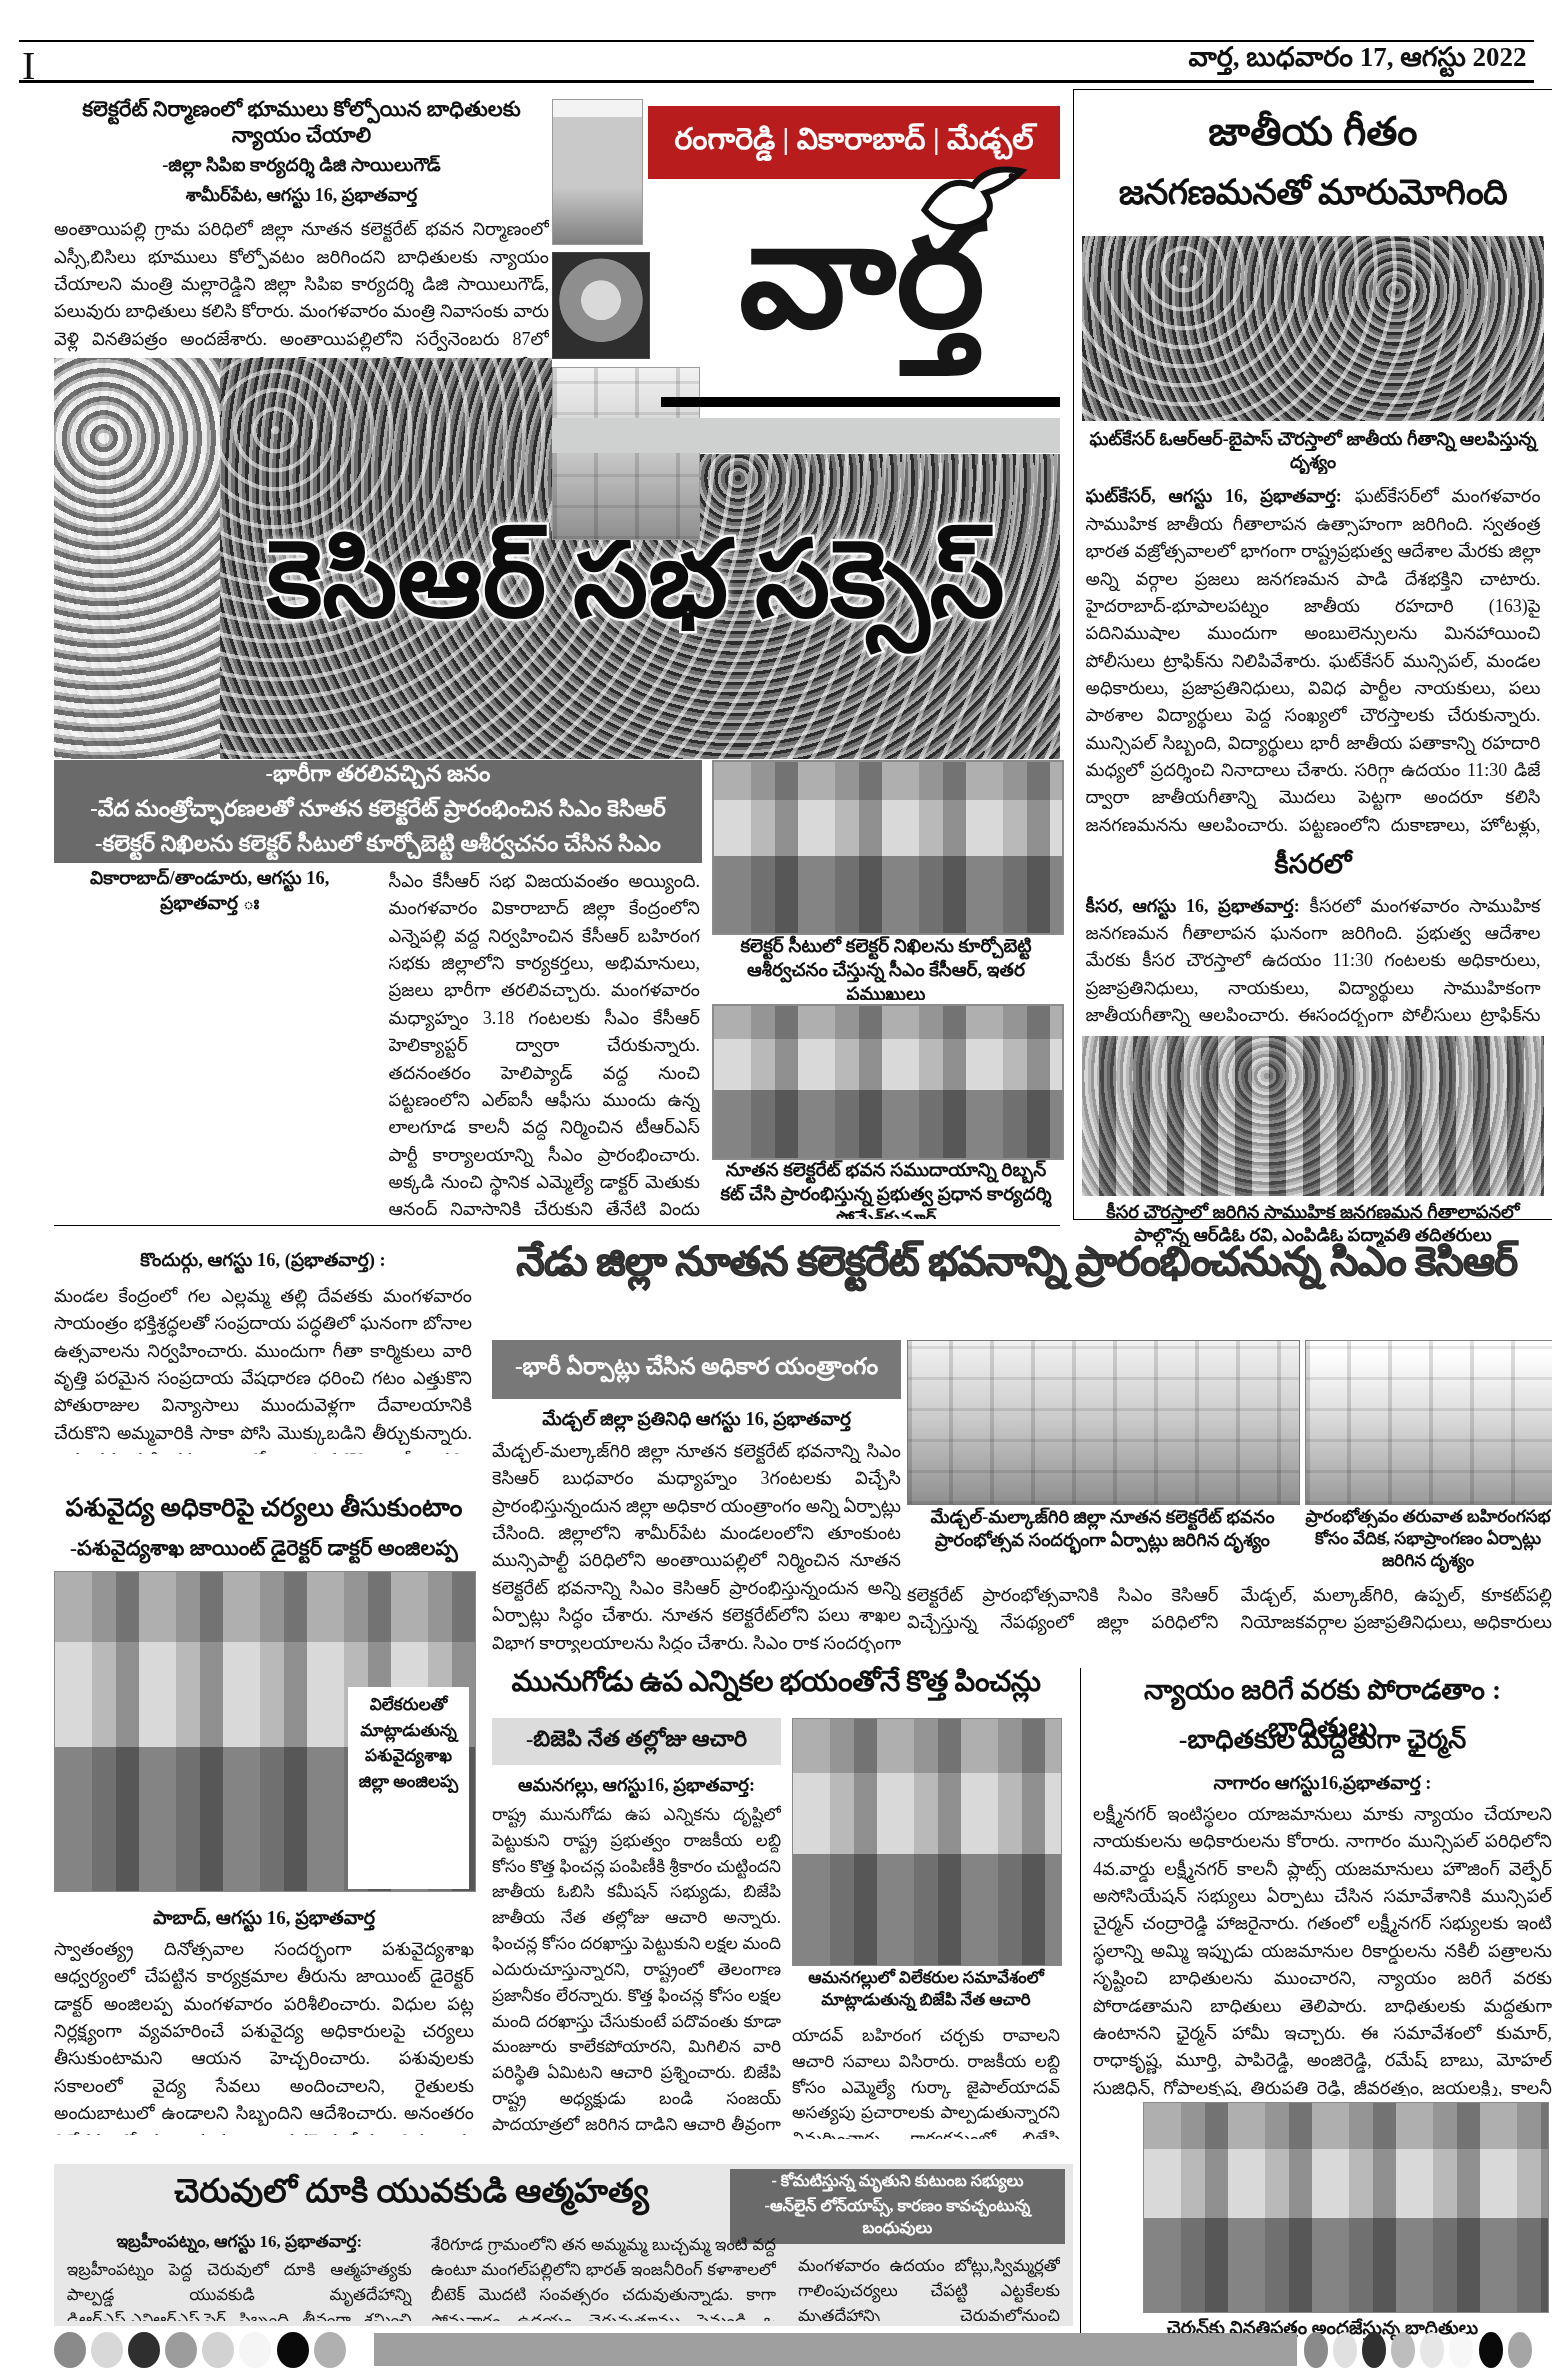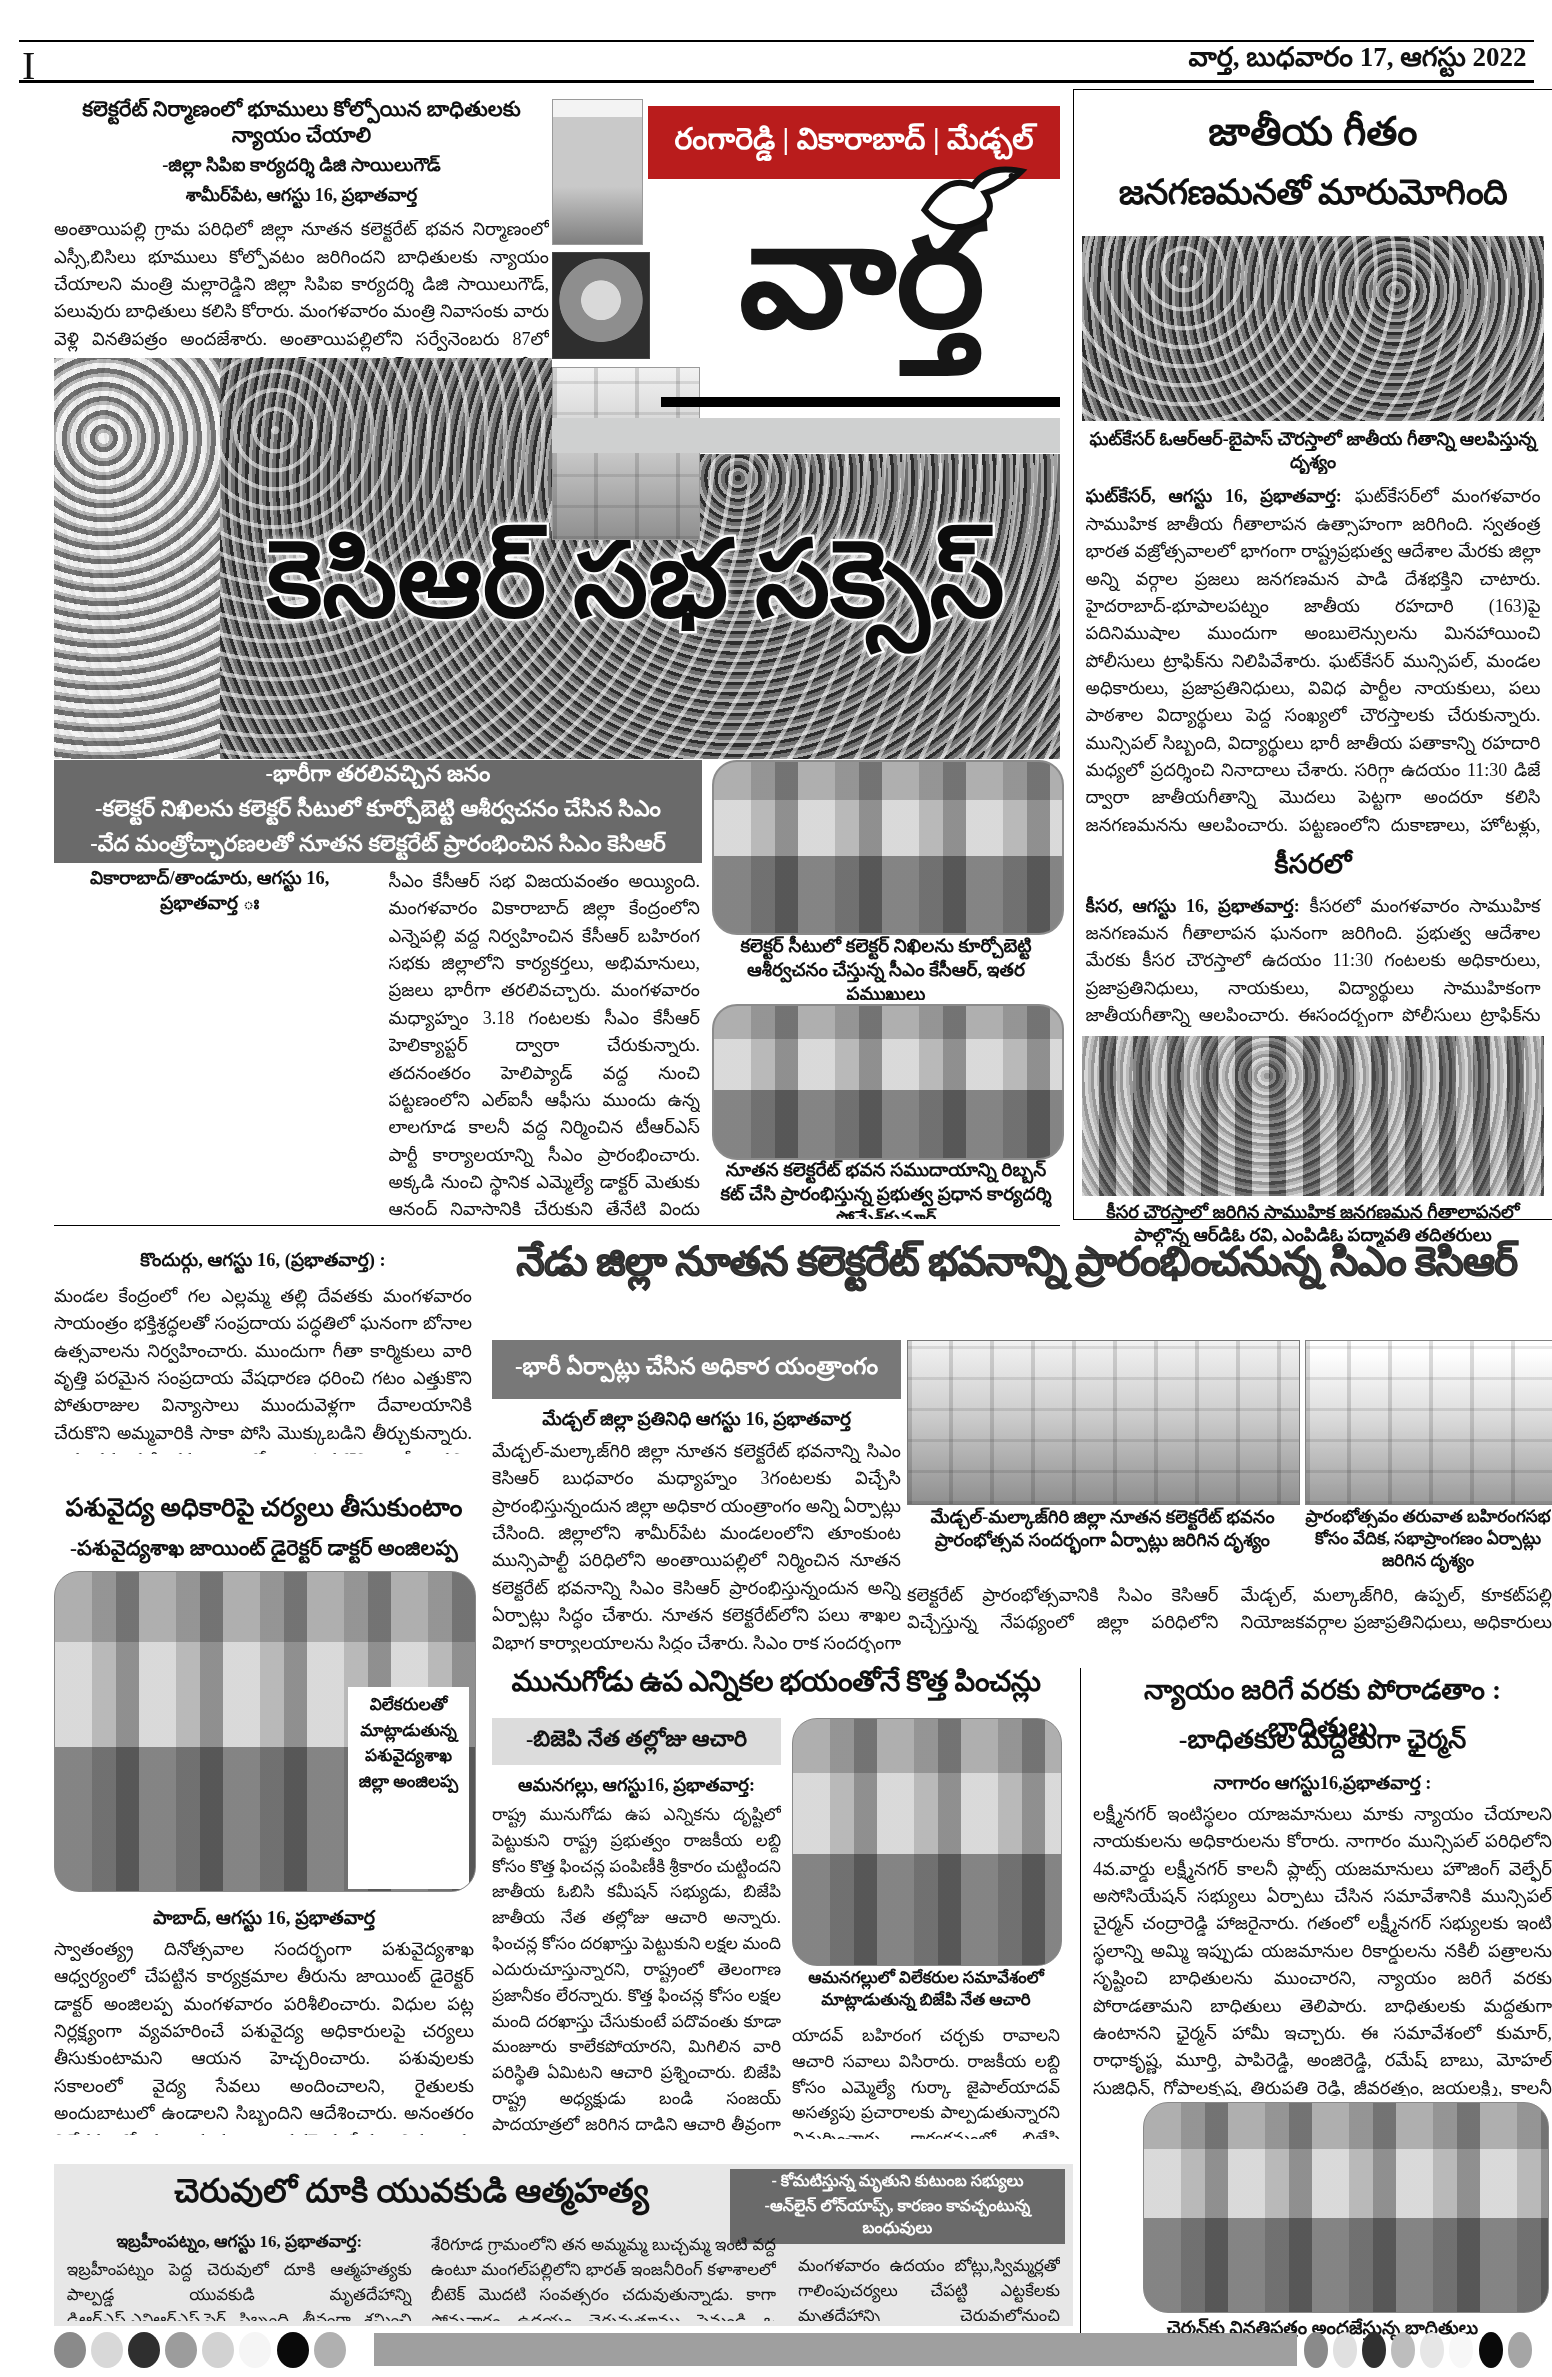--- a/index.html
+++ b/index.html
@@ -16,21 +16,21 @@
     repeating-radial-gradient(circle at 22% 18%, rgba(255,255,255,.55) 0 3.8px, rgba(255,255,255,0) 4.5px 19px),
     repeating-radial-gradient(circle at 68% 30%, #2c2c2c 0 3.2px, #6e6e6e 3.2px 7px, #a8a8a8 7px 10.2px),
     linear-gradient(180deg,#d6d6d6 0%,#8d8d8d 55%,#4f4f4f 100%);}
   .crowd2{background:
     repeating-linear-gradient(90deg, rgba(250,250,250,.5) 0 16.6px, rgba(90,90,90,.5) 16.6px 34px),
     repeating-radial-gradient(circle at 40% 25%, #333 0 3.2px, #777 3.2px 6.4px, #b5b5b5 6.4px 9.6px),
     linear-gradient(180deg,#e2e2e2,#6b6b6b);}
   .people{background:
     repeating-linear-gradient(90deg, #f1f1f1 0 37px, #cdcdcd 37px 61px, #9f9f9f 61px 84px),
     linear-gradient(180deg, #b9b9b9 0 22%, #e6e6e6 22% 55%, #8c8c8c 55% 100%);
-    background-blend-mode:multiply;border-radius:25px;}
+    background-blend-mode:multiply;}
   .building{background:
     repeating-linear-gradient(90deg, rgba(0,0,0,.14) 0 3.8px, rgba(0,0,0,0) 3.8px 41px),
     repeating-linear-gradient(0deg, rgba(0,0,0,.10) 0 3.2px, rgba(0,0,0,0) 3.2px 31px),
     linear-gradient(180deg,#f2f2f2 0%,#cdcdcd 45%,#8f8f8f 100%);}
   .garland{background:
     repeating-radial-gradient(circle at 30% 20%, #fafafa 0 5.7px, #b9b9b9 5.7px 9px, #6d6d6d 9px 14px),
     linear-gradient(120deg,#efefef 0 20%,#9a9a9a 60%,#3f3f3f 100%);}
   .temple{background:
     linear-gradient(180deg,#f3f3f3 0 12%,#c9c9c9 12% 60%,#7f7f7f 100%),
     repeating-linear-gradient(0deg, rgba(0,0,0,.2) 0 5.1px, transparent 5.1px 16.6px);}
@@ -71,22 +71,22 @@
     <svg class="ab" style="left:358px;top:61px;width:121px;height:89px;" viewBox="0 0 100 70">
       <path d="M12,42 Q30,12 52,22 Q64,4 92,10 Q78,24 62,28 Q74,46 50,54 Q28,62 12,42 Z" fill="#ffffff" stroke="#111" stroke-width="5"></path>
       <circle cx="84" cy="14" r="2.5" fill="#111"></circle>
     </svg>
     <div class="ab rule" style="left:109px;top:301px;width:399px;height:9.6px;"></div>
     <div class="ab" style="left:0;top:322px;width:508px;height:35px;background:#cfd0d0;"></div>
   </div>
 
   <div class="ab" style="left:54px;top:760px;width:648px;height:103px;background:#6a6a6a;color:#fff;display:flex;flex-direction:column;justify-content:center;gap:3.8px;">
     <div class="ctr b" style="font-size:22.4px;">-భారీగా తరలివచ్చిన జనం</div>
+    <div class="ctr b" style="font-size:22.4px;">-వేద మంత్రోచ్ఛారణలతో నూతన కలెక్టరేట్ ప్రారంభించిన సిఎం కెసిఆర్</div>
     <div class="ctr b" style="font-size:22.4px;">-కలెక్టర్ నిఖిలను కలెక్టర్ సీటులో కూర్చోబెట్టి ఆశీర్వచనం చేసిన సిఎం</div>
-    <div class="ctr b" style="font-size:22.4px;">-వేద మంత్రోచ్ఛారణలతో నూతన కలెక్టరేట్ ప్రారంభించిన సిఎం కెసిఆర్</div>
   </div>
 
   <div class="ab ph people" style="left:712px;top:760px;width:348px;height:171px;border:2.6px solid #8b8b8b;"></div>
   <div class="ab cap" style="left:712px;top:934px;width:348px;height:66px;font-size:18.5px;">కలెక్టర్ సీటులో కలెక్టర్ నిఖిలను కూర్చోబెట్టి ఆశీర్వచనం చేస్తున్న సీఎం కేసీఆర్, ఇతర ప్రముఖులు</div>
   <div class="ab ph people" style="left:712px;top:1004px;width:348px;height:152px;border:2.6px solid #8b8b8b;"></div>
   <div class="ab cap" style="left:712px;top:1158px;width:348px;height:61px;font-size:18.5px;">నూతన కలెక్టరేట్ భవన సముదాయాన్ని రిబ్బన్ కట్ చేసి ప్రారంభిస్తున్న ప్రభుత్వ ప్రధాన కార్యదర్శి సోమేశ్‌కుమార్</div>
 
   <div class="ab" style="left:54px;top:868px;width:646px;height:350px;column-count:2;column-gap:23px;overflow:hidden;">
     <div class="dl" style="font-size:18.5px;margin-bottom:3.8px;">వికారాబాద్/తాండూరు, ఆగస్టు 16, ప్రభాతవార్త ః</div>
     <div class="jt" style="font-size:18px;">సీఎం కేసీఆర్ సభ విజయవంతం అయ్యింది. మంగళవారం వికారాబాద్ జిల్లా కేంద్రంలోని ఎన్నెపల్లి వద్ద నిర్వహించిన కేసీఆర్ బహిరంగ సభకు జిల్లాలోని కార్యకర్తలు, అభిమానులు, ప్రజలు భారీగా తరలివచ్చారు. మంగళవారం మధ్యాహ్నం 3.18 గంటలకు సీఎం కేసీఆర్ హెలిక్యాప్టర్ ద్వారా చేరుకున్నారు. తదనంతరం హెలిప్యాడ్ వద్ద నుంచి పట్టణంలోని ఎల్ఐసీ ఆఫీసు ముందు ఉన్న లాలగూడ కాలనీ వద్ద నిర్మించిన టీఆర్ఎస్ పార్టీ కార్యాలయాన్ని సీఎం ప్రారంభించారు. అక్కడి నుంచి స్థానిక ఎమ్మెల్యే డాక్టర్ మెతుకు ఆనంద్ నివాసానికి చేరుకుని తేనేటి విందు స్వీకరించారు. ఎమ్మెల్యే ఆనంద్ దంపతులు సీఎం కేసీఆర్‌కు జ్ఞాపికను అందజేశారు. అక్కడి నుంచి నూతనంగా నిర్మించిన కలెక్టర్ కార్యాలయానికి చేరుకున్నారు. ప్రభుత్వ ప్రధాన కార్యదర్శి సోమేశ్‌కుమార్ కలెక్టర్ నిఖిలను కలెక్టర్ సీటులో కూర్చోబెట్టి ఆశీర్వచనం చేశారు. తదనంతరం కలెక్టర్ నిఖిల, ప్రభుత్వ ప్రధాన కార్యదర్శి సోమేశ్ కుమార్ లు సీఎం కేసీఆర్‌ను ఘనంగా సన్మానించి జ్ఞాపికను అందజేశారు. కలెక్టర్ కార్యాలయ ఆవరణలో మెడికల్ కళాశాలకు శంఖుస్థాపన శిలాఫలకాన్ని ప్రారంభించారు. అనంతరం జిల్లా స్థాయి అధికారులతో సంక్షిప్తంగా సీఎం కేసీఆర్ ముచ్చటించారు. అక్కడి నుంచి కలెక్టర్ కార్యాలయ ఆవరణలో ఏర్పాటు చేసిన బహిరంగ సభకు సాయంత్రం 5 గంటలకు చేరుకున్నారు. అధ్యక్ష ఉపన్యాసం స్థానిక ఎమ్మెల్యే చేశారు. మరో నిమిషం పాటు విద్యాశాఖ మంత్రి పి.సబితా ఇంద్రారెడ్డి ఉపన్యసించారు. తదనంతరం సీఎం కేసీఆర్ దాదాపు 35 నిమిషాల పాటు ఉపన్యసించారు. ఈ కార్యక్రమంలో చేవెళ్ల ఎంపీ రంజిత్‌రెడ్డి, జడ్పీ చైర్పర్సన్ సునీతారెడ్డి, తాండూరు ఎమ్మెల్యే పైలెట్ రోహిత్‌రెడ్డి, కోడంగల్ ఎమ్మెల్యే పట్నం నరేందర్, చేవెళ్ల ఎమ్మెల్యే కాలె యాదయ్య, కమీషన్ సభ్యులు శుభప్రద్‌పటేల్, సురభి వాణిదేవి, జనార్ధన్, గుర్లపల్లి మంజుల, ప్రజాప్రతినిధులు పాల్గొన్నారు.</div>

